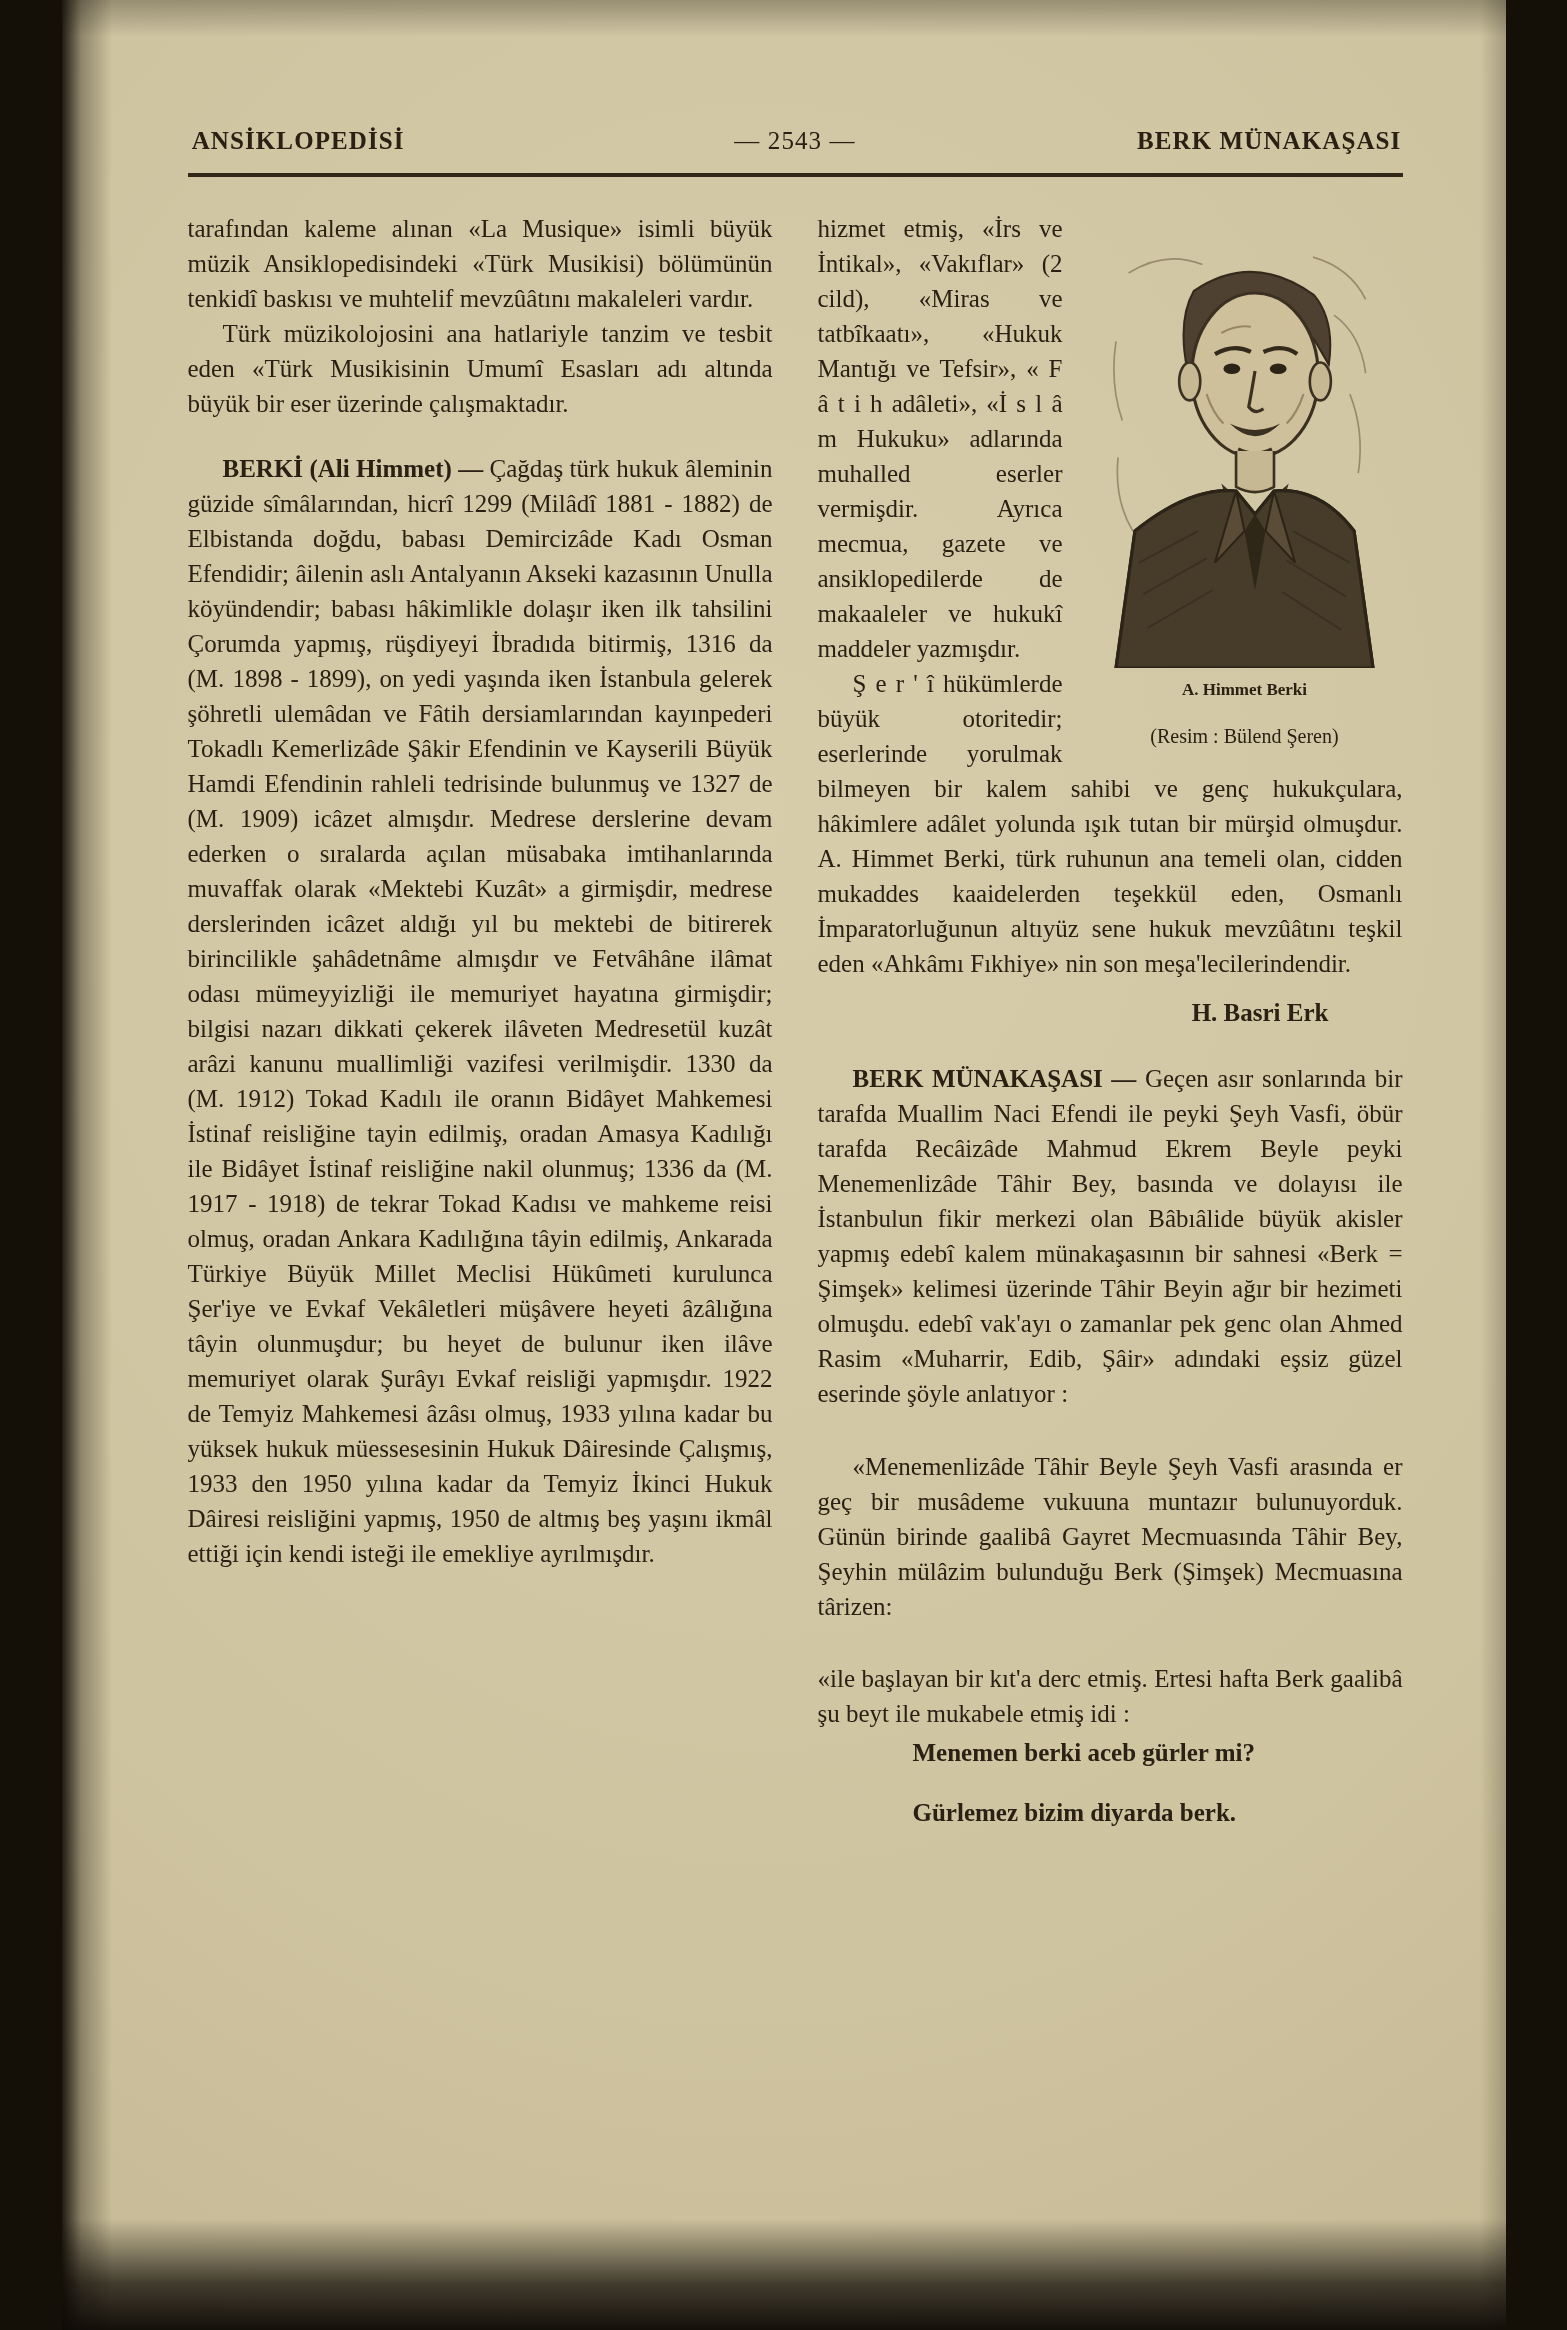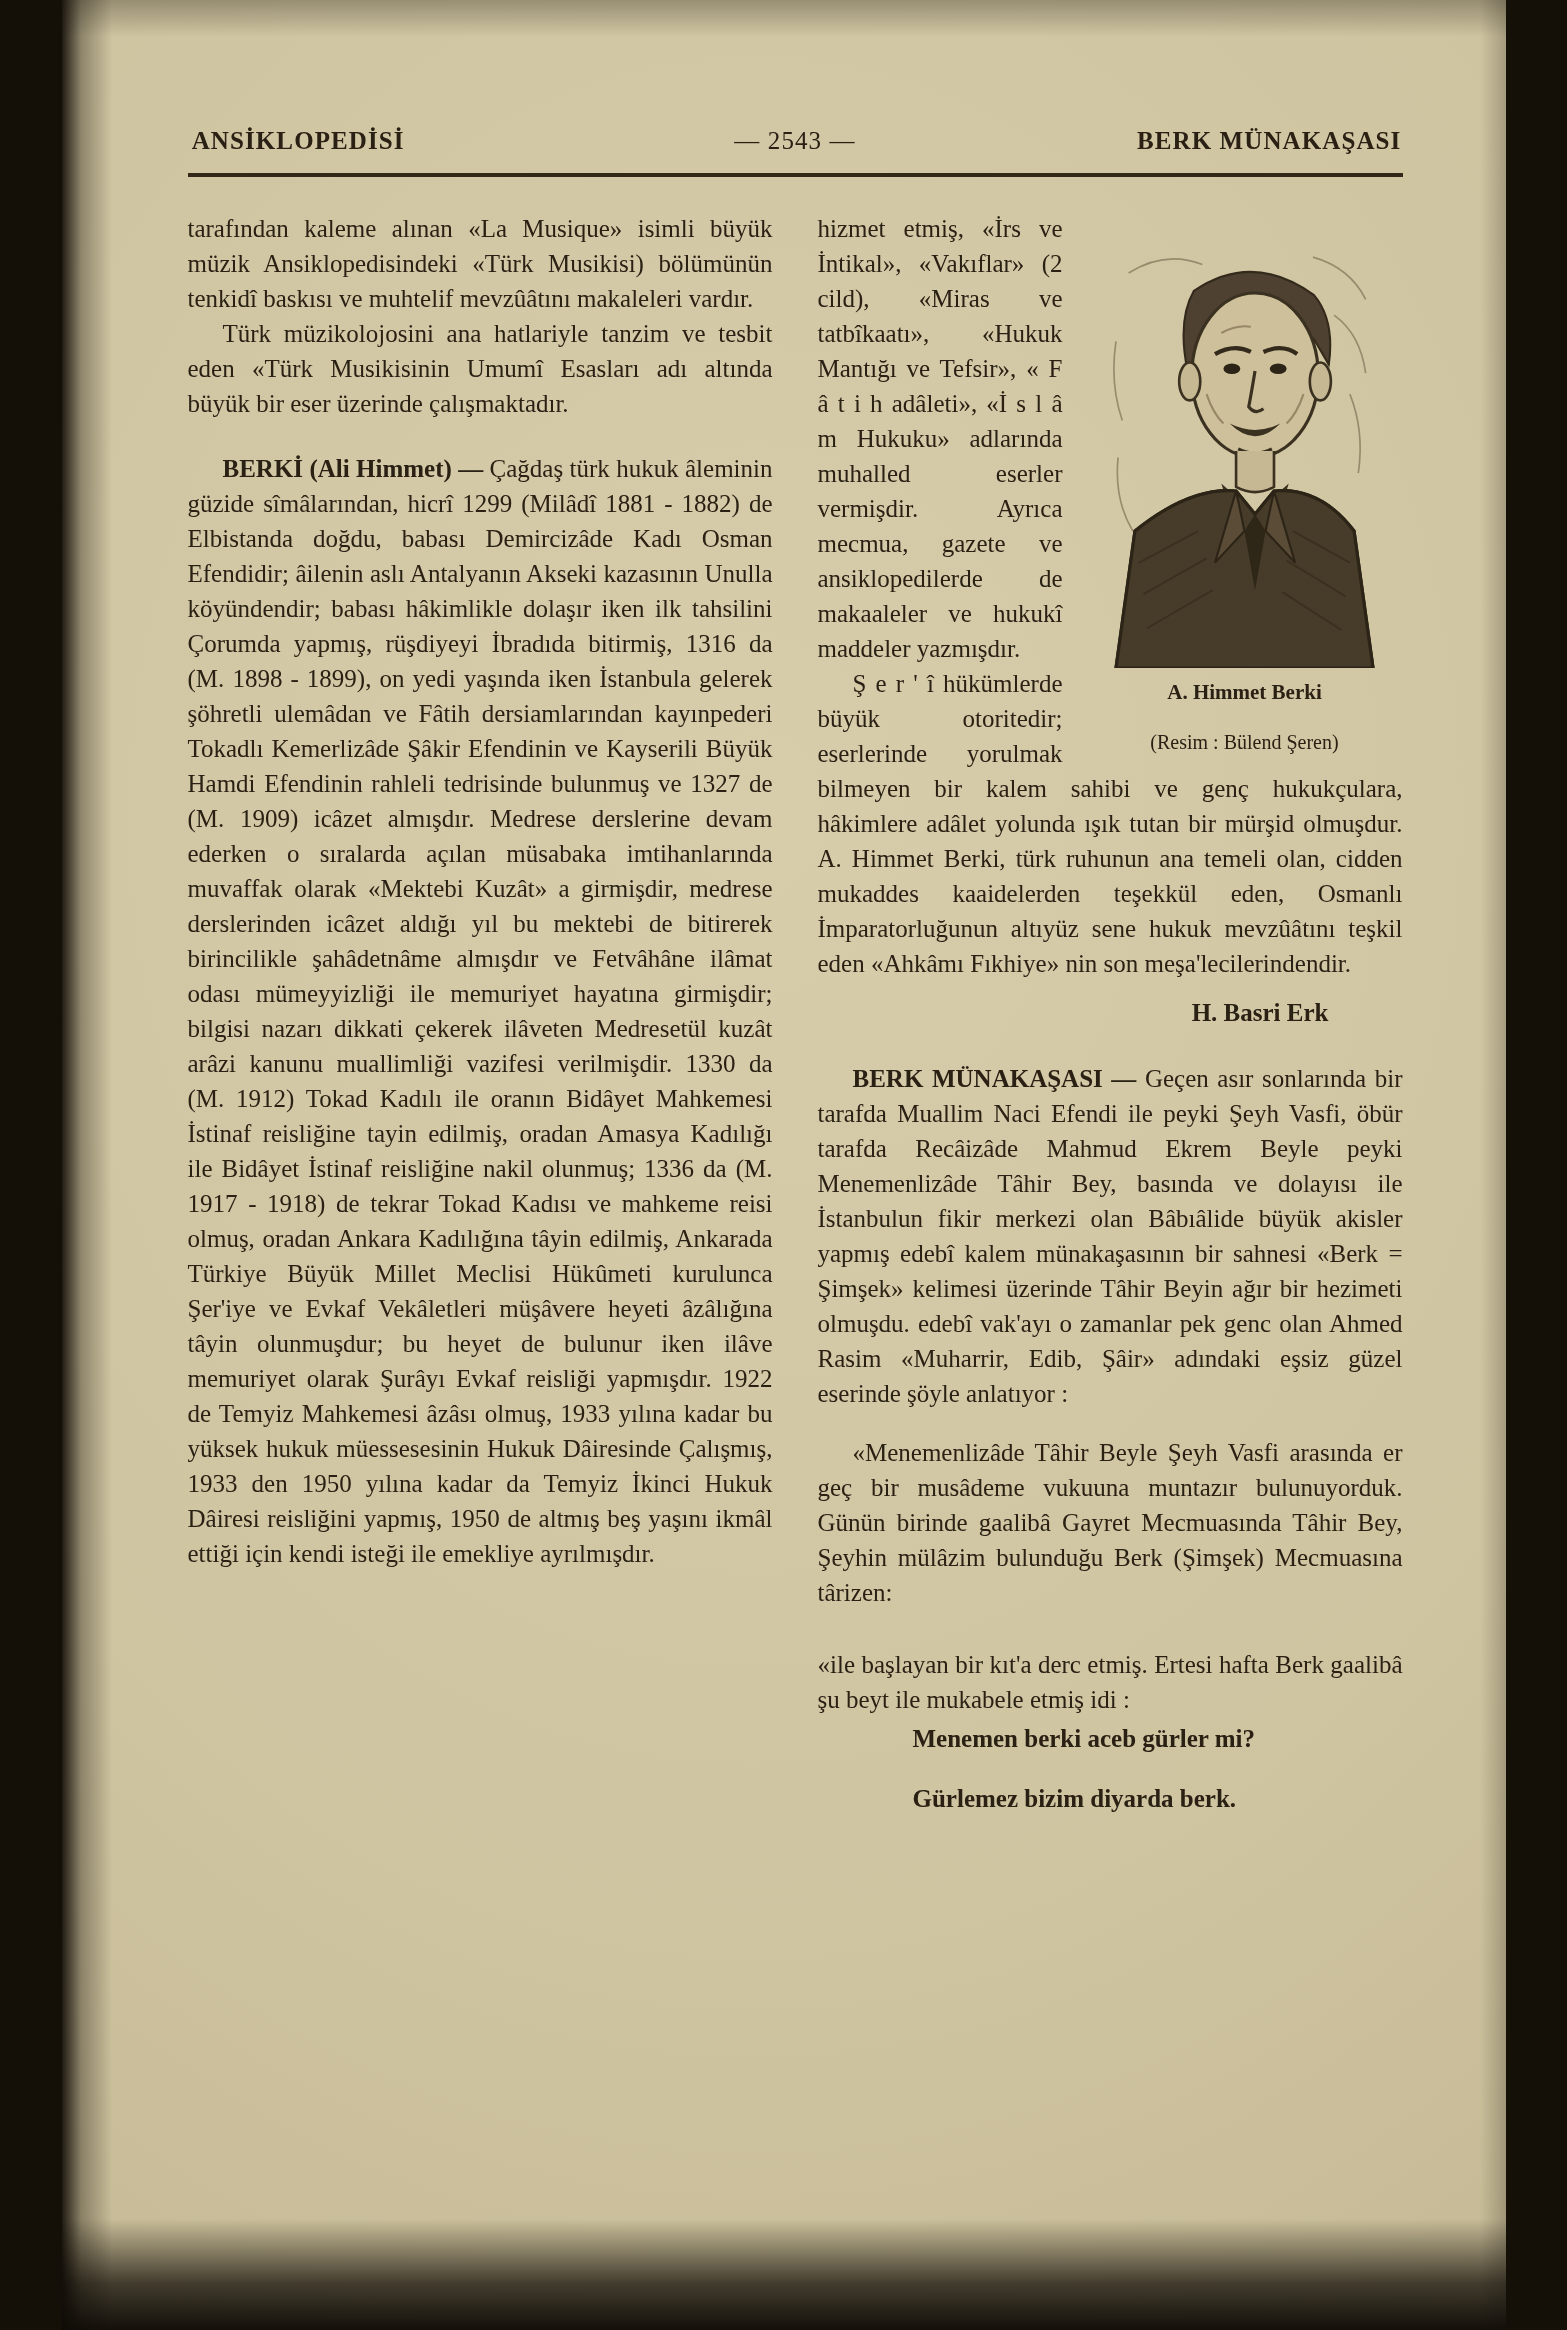--- a/index.html
+++ b/index.html
@@ -40,28 +40,28 @@
   .h-center{ position: absolute; left: 50%; transform: translateX(-50%); top: 0; font-weight: normal; }
   .h-right { position: absolute; right: 1.1px; top: 0; font-weight: bold; }
 
   .rule { height: 3.2px; background: #322818; margin-top: 8.4px; }
 
   .columns { display: flex; gap: 45px; margin-top: 34px; }
   .col { flex: 1 1 0; min-width: 0; font-size: 25px; line-height: 1.4; text-align: justify; }
 
   p { margin: 0; text-indent: 35px; }
   p.noindent { text-indent: 0; }
-  .para-gap { margin-top: 24px; }
+  .para-gap { margin-top: 38px; }
   .entry-start { margin-top: 30.5px; }
   .lead { font-weight: bold; }
 
   .portrait { float: right; width: 316px; margin: 4.2px 0 11.6px 24px; text-align: center; }
   .portrait svg { display: block; width: 295px; height: 453px; margin: 0 auto; }
   figcaption { margin-top: 11.6px; line-height: 1.3; }
-  .cap1 { font-weight: bold; font-size: 21px; }
+  .cap1 { font-weight: bold; font-size: 17px; }
   .cap2 { font-size: 20px; margin-top: 22px; }
 
   .signature { text-align: right; font-weight: bold; padding-right: 74px; margin-top: 14.7px; text-indent: 0; }
 
   .verse { font-weight: bold; text-indent: 0; text-align: left; margin: 25px 0 0 95px; }
   .verse-follow { margin-top: 4.2px; }
   .after-verse { margin-top: 37px; }
 </style>
 </head>
 <body>

